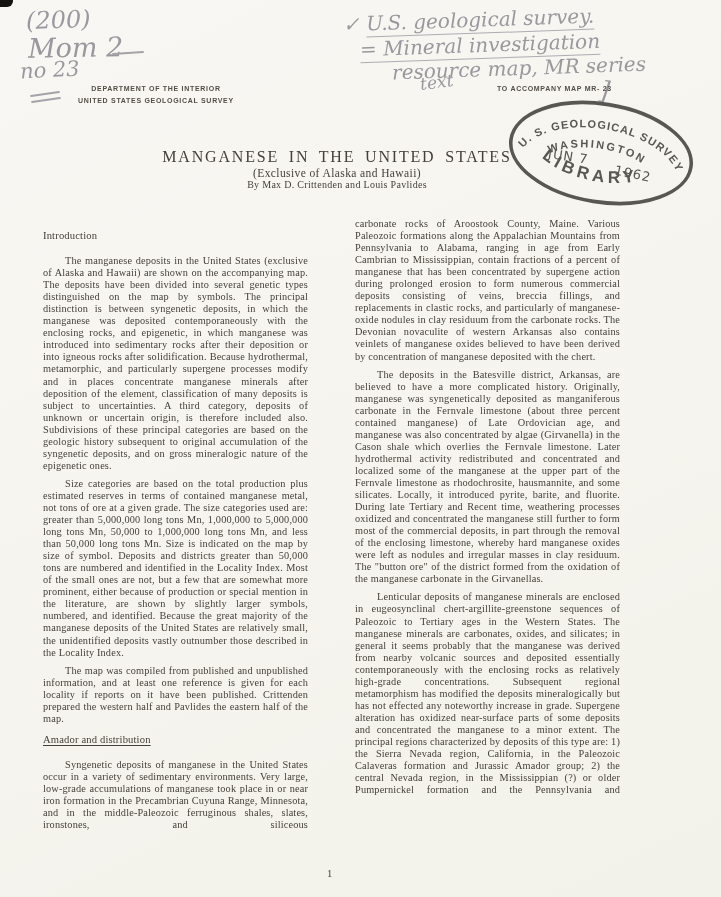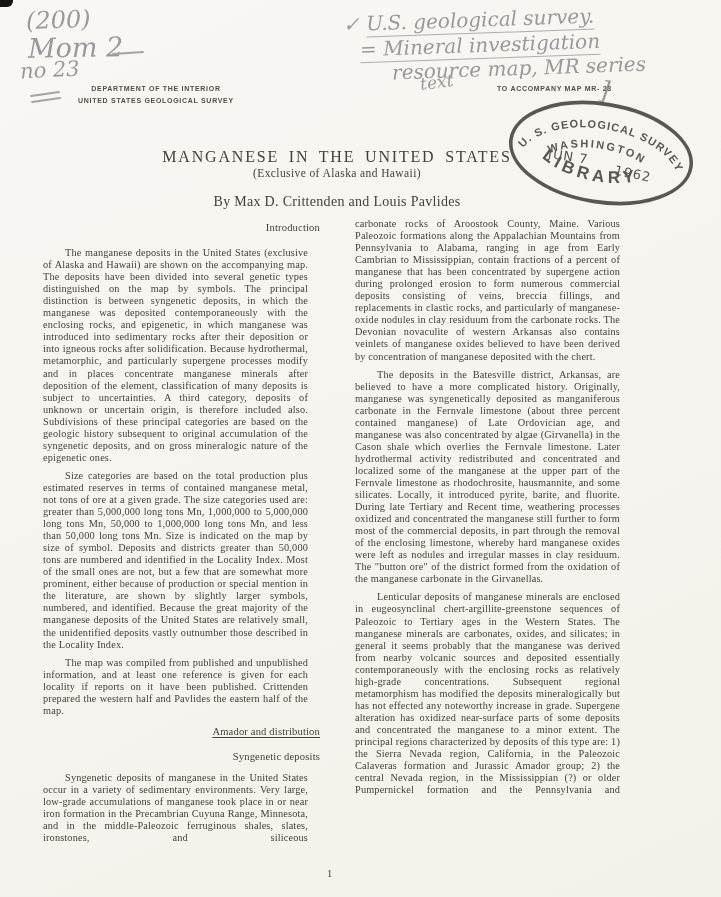--- a/index.html
+++ b/index.html
@@ -23,34 +23,34 @@
     font-size:7px;letter-spacing:.7px;color:#524e46;white-space:nowrap;
   }
   .dept{left:58px;top:83px;width:196px;text-align:center;line-height:11.5px;}
   .dept div{white-space:nowrap;}
   .map-note{left:497px;top:85px;}
 
   
   .title-block{position:absolute;left:43px;top:148px;width:588px;text-align:center;color:#45413a;}
   .doc-title{font-size:16px;letter-spacing:1.8px;word-spacing:4px;}
   .doc-subtitle{font-size:11.5px;margin-top:1px;letter-spacing:.4px;}
-  .doc-byline{font-size:14px;margin-top:15px;letter-spacing:.3px;}
+  .doc-byline{font-size:10px;letter-spacing:.3px;}
 
   
   .col{
     position:absolute;top:218px;width:277px;
     font-size:10.3px;line-height:12.05px;color:#45413a;
     text-align:justify;letter-spacing:.15px;
   }
   .col-left{left:43px;}
   .col-right{left:355px;}
   .col p{margin:0 12px 6px 0;text-indent:22px;}
   .col p.noindent{text-indent:0;}
   .col p.flowcut{text-align-last:justify;margin-bottom:0;}
-  .h-center{text-align:right;margin:4px 0 13px 0;font-size:10.6px;}
+  .h-center{text-align:left;margin:12px 0 13px 0;font-size:10.6px;}
   .h-geology{margin-top:9px;text-decoration:underline;text-underline-offset:2px;}
   .h-sub{margin-top:8px;margin-bottom:9px;}
   .gv{text-underline-offset:1px;}
 
   
   .stamp{position:absolute;left:505px;top:100px;width:192px;height:106px;transform:rotate(9deg);opacity:.92;}
   .stamp svg{display:block;}
 
   .page-number{position:absolute;left:327px;top:868px;font-size:10.5px;color:#45413a;}
 </style>
@@ -111,21 +111,20 @@
     <div class="doc-subtitle">(Exclusive of Alaska and Hawaii)</div>
     <div class="doc-byline">By Max D. Crittenden and Louis Pavlides</div>
   </div>
 
   <div class="col col-left">
     <div class="h-center">Introduction</div>
     <p>The manganese deposits in the United States (exclusive of Alaska and Hawaii) are shown on the accompanying map. The deposits have been divided into several genetic types distinguished on the map by symbols. The principal distinction is between syngenetic deposits, in which the manganese was deposited contemporaneously with the enclosing rocks, and epigenetic, in which manganese was introduced into sedimentary rocks after their deposition or into igneous rocks after solidification. Because hydrothermal, metamorphic, and particularly supergene processes modify and in places concentrate manganese minerals after deposition of the element, classification of many deposits is subject to uncertainties. A third category, deposits of unknown or uncertain origin, is therefore included also. Subdivisions of these principal categories are based on the geologic history subsequent to original accumulation of the syngenetic deposits, and on gross mineralogic nature of the epigenetic ones.</p>
     <p>Size categories are based on the total production plus estimated reserves in terms of contained manganese metal, not tons of ore at a given grade. The size categories used are: greater than 5,000,000 long tons Mn, 1,000,000 to 5,000,000 long tons Mn, 50,000 to 1,000,000 long tons Mn, and less than 50,000 long tons Mn. Size is indicated on the map by size of symbol. Deposits and districts greater than 50,000 tons are numbered and identified in the Locality Index. Most of the small ones are not, but a few that are somewhat more prominent, either because of production or special mention in the literature, are shown by slightly larger symbols, numbered, and identified. Because the great majority of the manganese deposits of the United States are relatively small, the unidentified deposits vastly outnumber those described in the Locality Index.</p>
     <p>The map was compiled from published and unpublished information, and at least one reference is given for each locality if reports on it have been published. Crittenden prepared the western half and Pavlides the eastern half of the map.</p>
     <div class="h-center h-geology">Amador and distribution</div>
-    <div class="h-center h-sub">Syngenetic deposits</div>
     <p class="flowcut">Syngenetic deposits of manganese in the United States occur in a variety of sedimentary environments. Very large, low-grade accumulations of manganese took place in or near iron formation in the Precambrian Cuyuna Range, Minnesota, and in the middle-Paleozoic ferruginous shales, slates, ironstones, and siliceous</p>
   </div>
 
   <div class="col col-right">
     <p class="noindent">carbonate rocks of Aroostook County, Maine. Various Paleozoic formations along the Appalachian Mountains from Pennsylvania to Alabama, ranging in age from Early Cambrian to Mississippian, contain fractions of a percent of manganese that has been concentrated by supergene action during prolonged erosion to form numerous commercial deposits consisting of veins, breccia fillings, and replacements in clastic rocks, and particularly of manganese-oxide nodules in clay residuum from the carbonate rocks. The Devonian novaculite of western Arkansas also contains veinlets of manganese oxides believed to have been derived by concentration of manganese deposited with the chert.</p>
     <p><span>The deposits in the Batesville district, Arkansas, are believed to have a more complicated history. Originally, manganese was syngenetically deposited as manganiferous carbonate in the Fernvale limestone (about three percent contained manganese) of Late Ordovician age, and manganese was also concentrated by algae (</span><span class="gv">Girvanella</span><span>) in the Cason shale which overlies the Fernvale limestone. Later hydrothermal activity redistributed and concentrated and localized some of the manganese at the upper part of the Fernvale limestone as rhodochrosite, hausmannite, and some silicates. Locally, it introduced pyrite, barite, and fluorite. During late Tertiary and Recent time, weathering processes oxidized and concentrated the manganese still further to form most of the commercial deposits, in part through the removal of the enclosing limestone, whereby hard manganese oxides were left as nodules and irregular masses in clay residuum. The "button ore" of the district formed from the oxidation of the manganese carbonate in the Girvanellas.</span></p>
     <p class="flowcut">Lenticular deposits of manganese minerals are enclosed in eugeosynclinal chert-argillite-greenstone sequences of Paleozoic to Tertiary ages in the Western States. The manganese minerals are carbonates, oxides, and silicates; in general it seems probably that the manganese was derived from nearby volcanic sources and deposited essentially contemporaneously with the enclosing rocks as relatively high-grade concentrations. Subsequent regional metamorphism has modified the deposits mineralogically but has not effected any noteworthy increase in grade. Supergene alteration has oxidized near-surface parts of some deposits and concentrated the manganese to a minor extent. The principal regions characterized by deposits of this type are: 1) the Sierra Nevada region, California, in the Paleozoic Calaveras formation and Jurassic Amador group; 2) the central Nevada region, in the Mississippian (?) or older Pumpernickel formation and the Pennsylvania and</p>
   </div>
 
   <div class="page-number">1</div>

